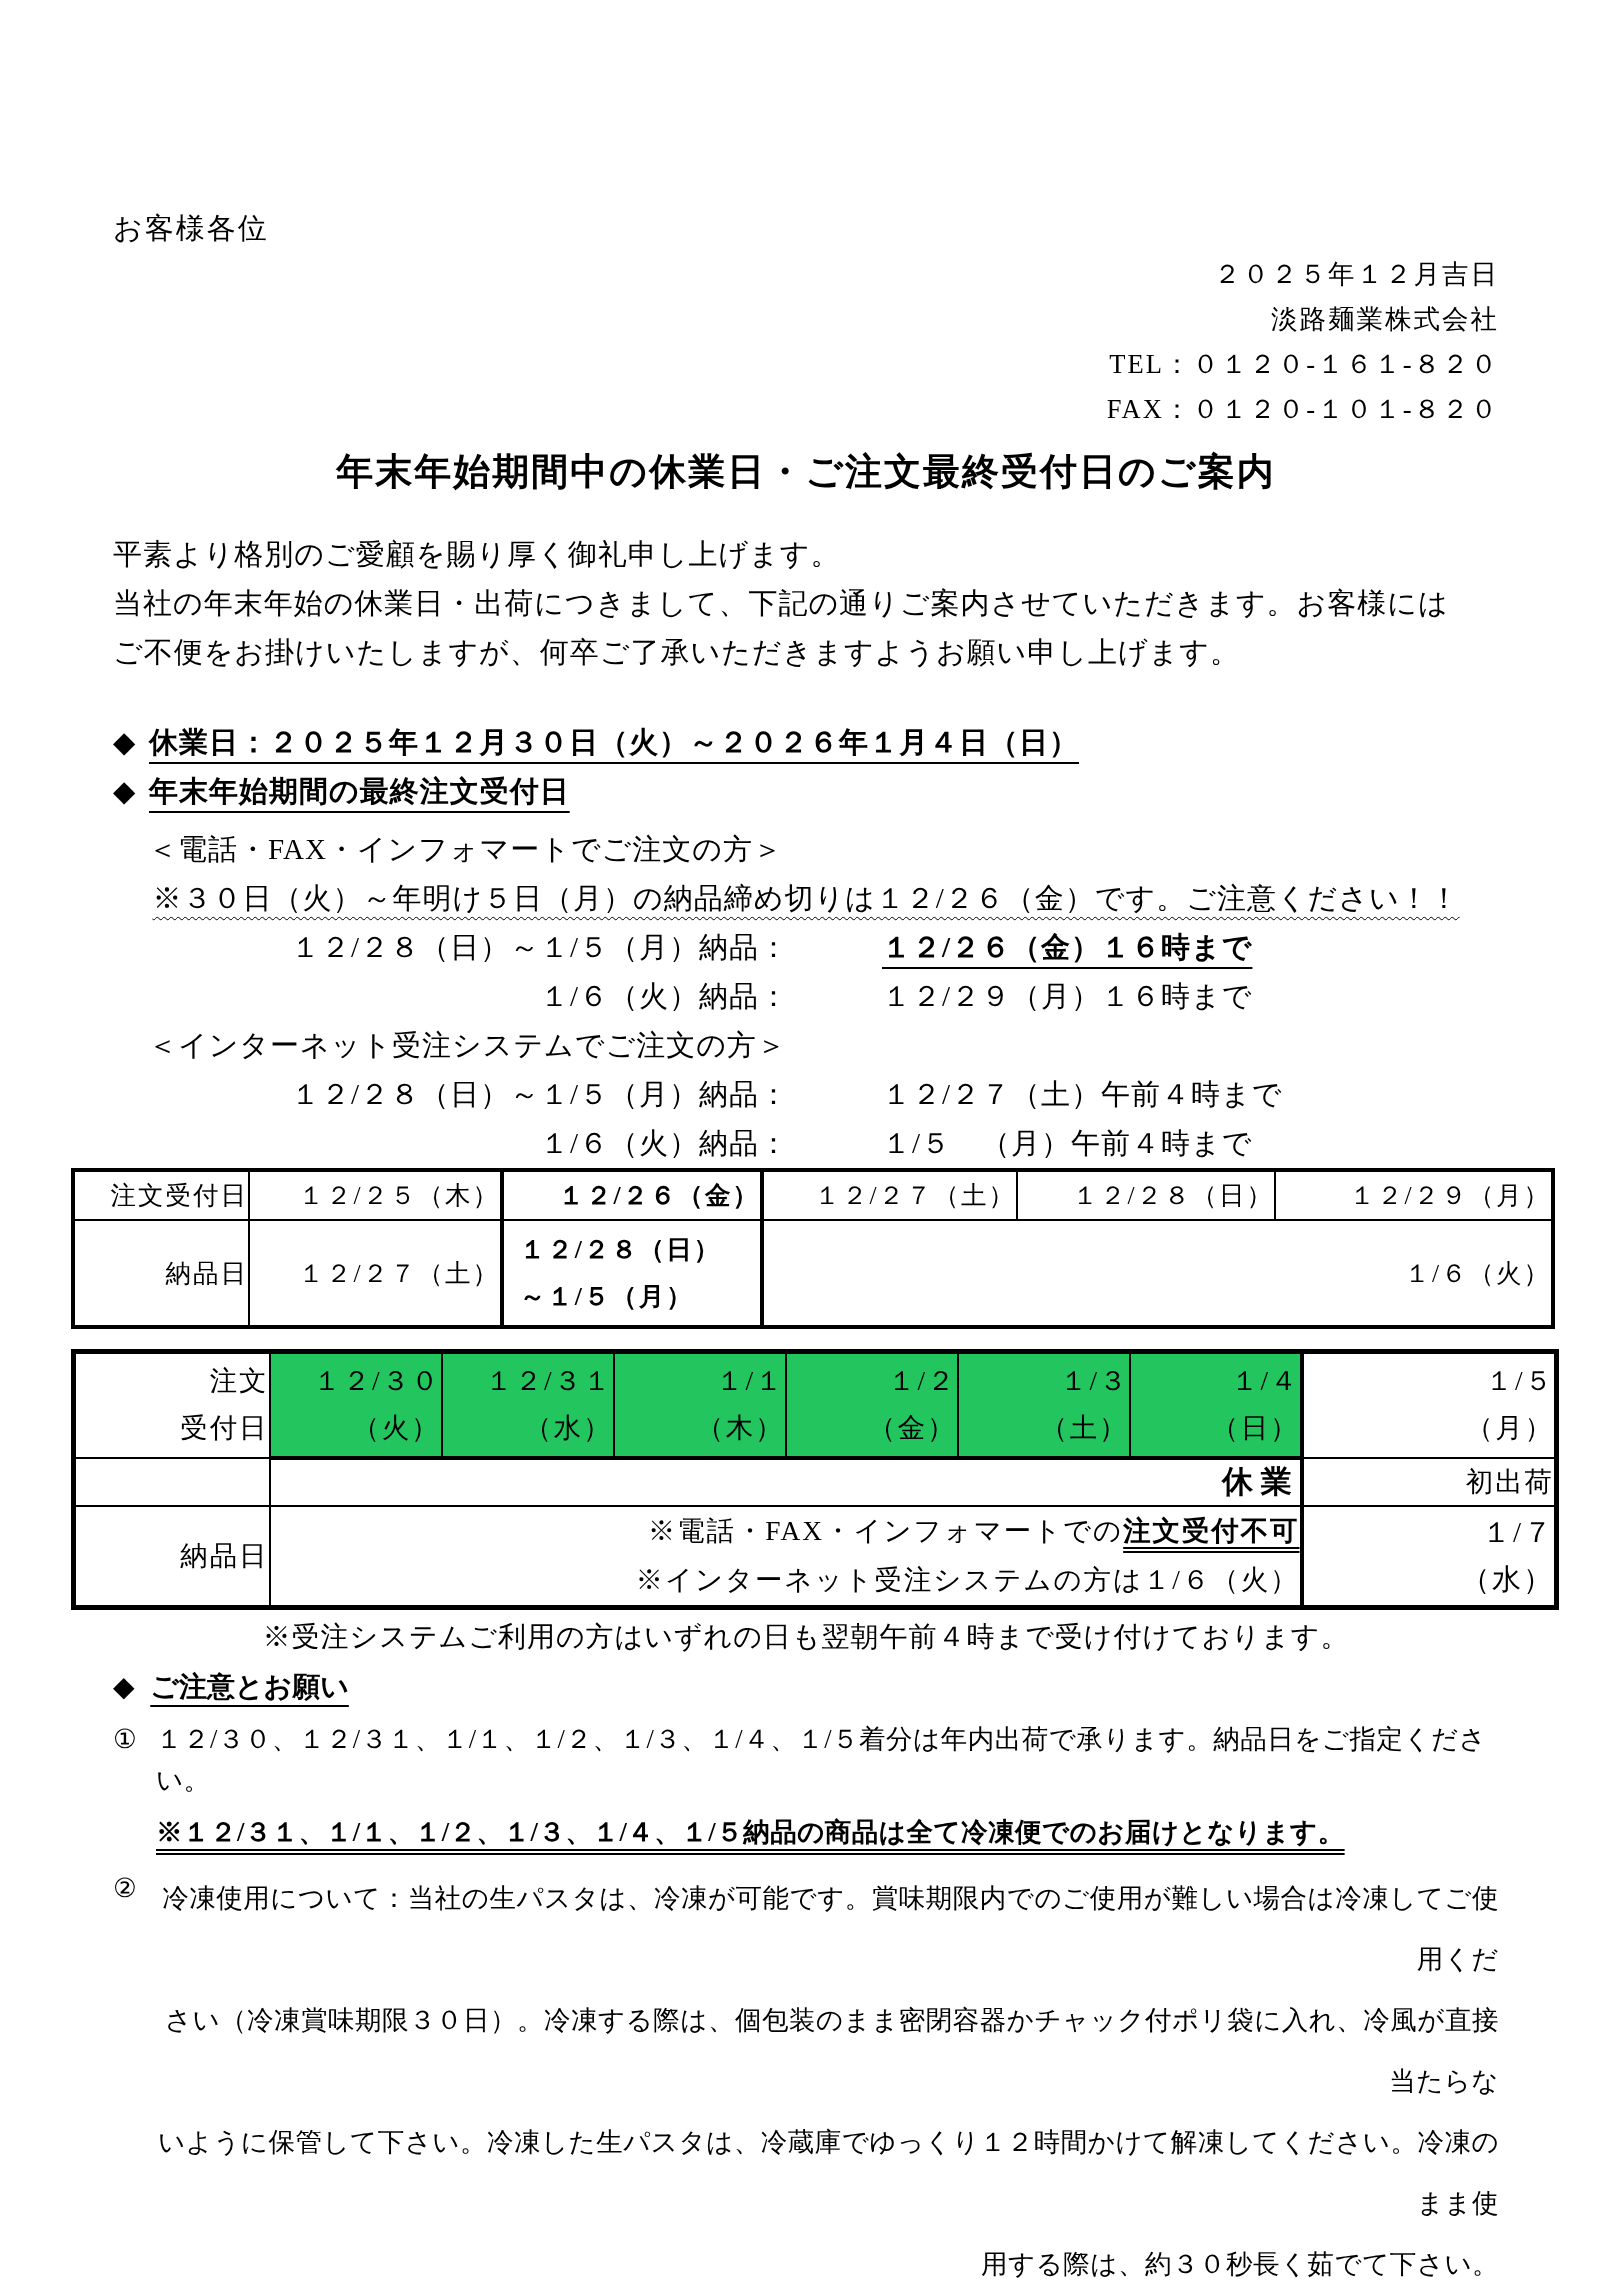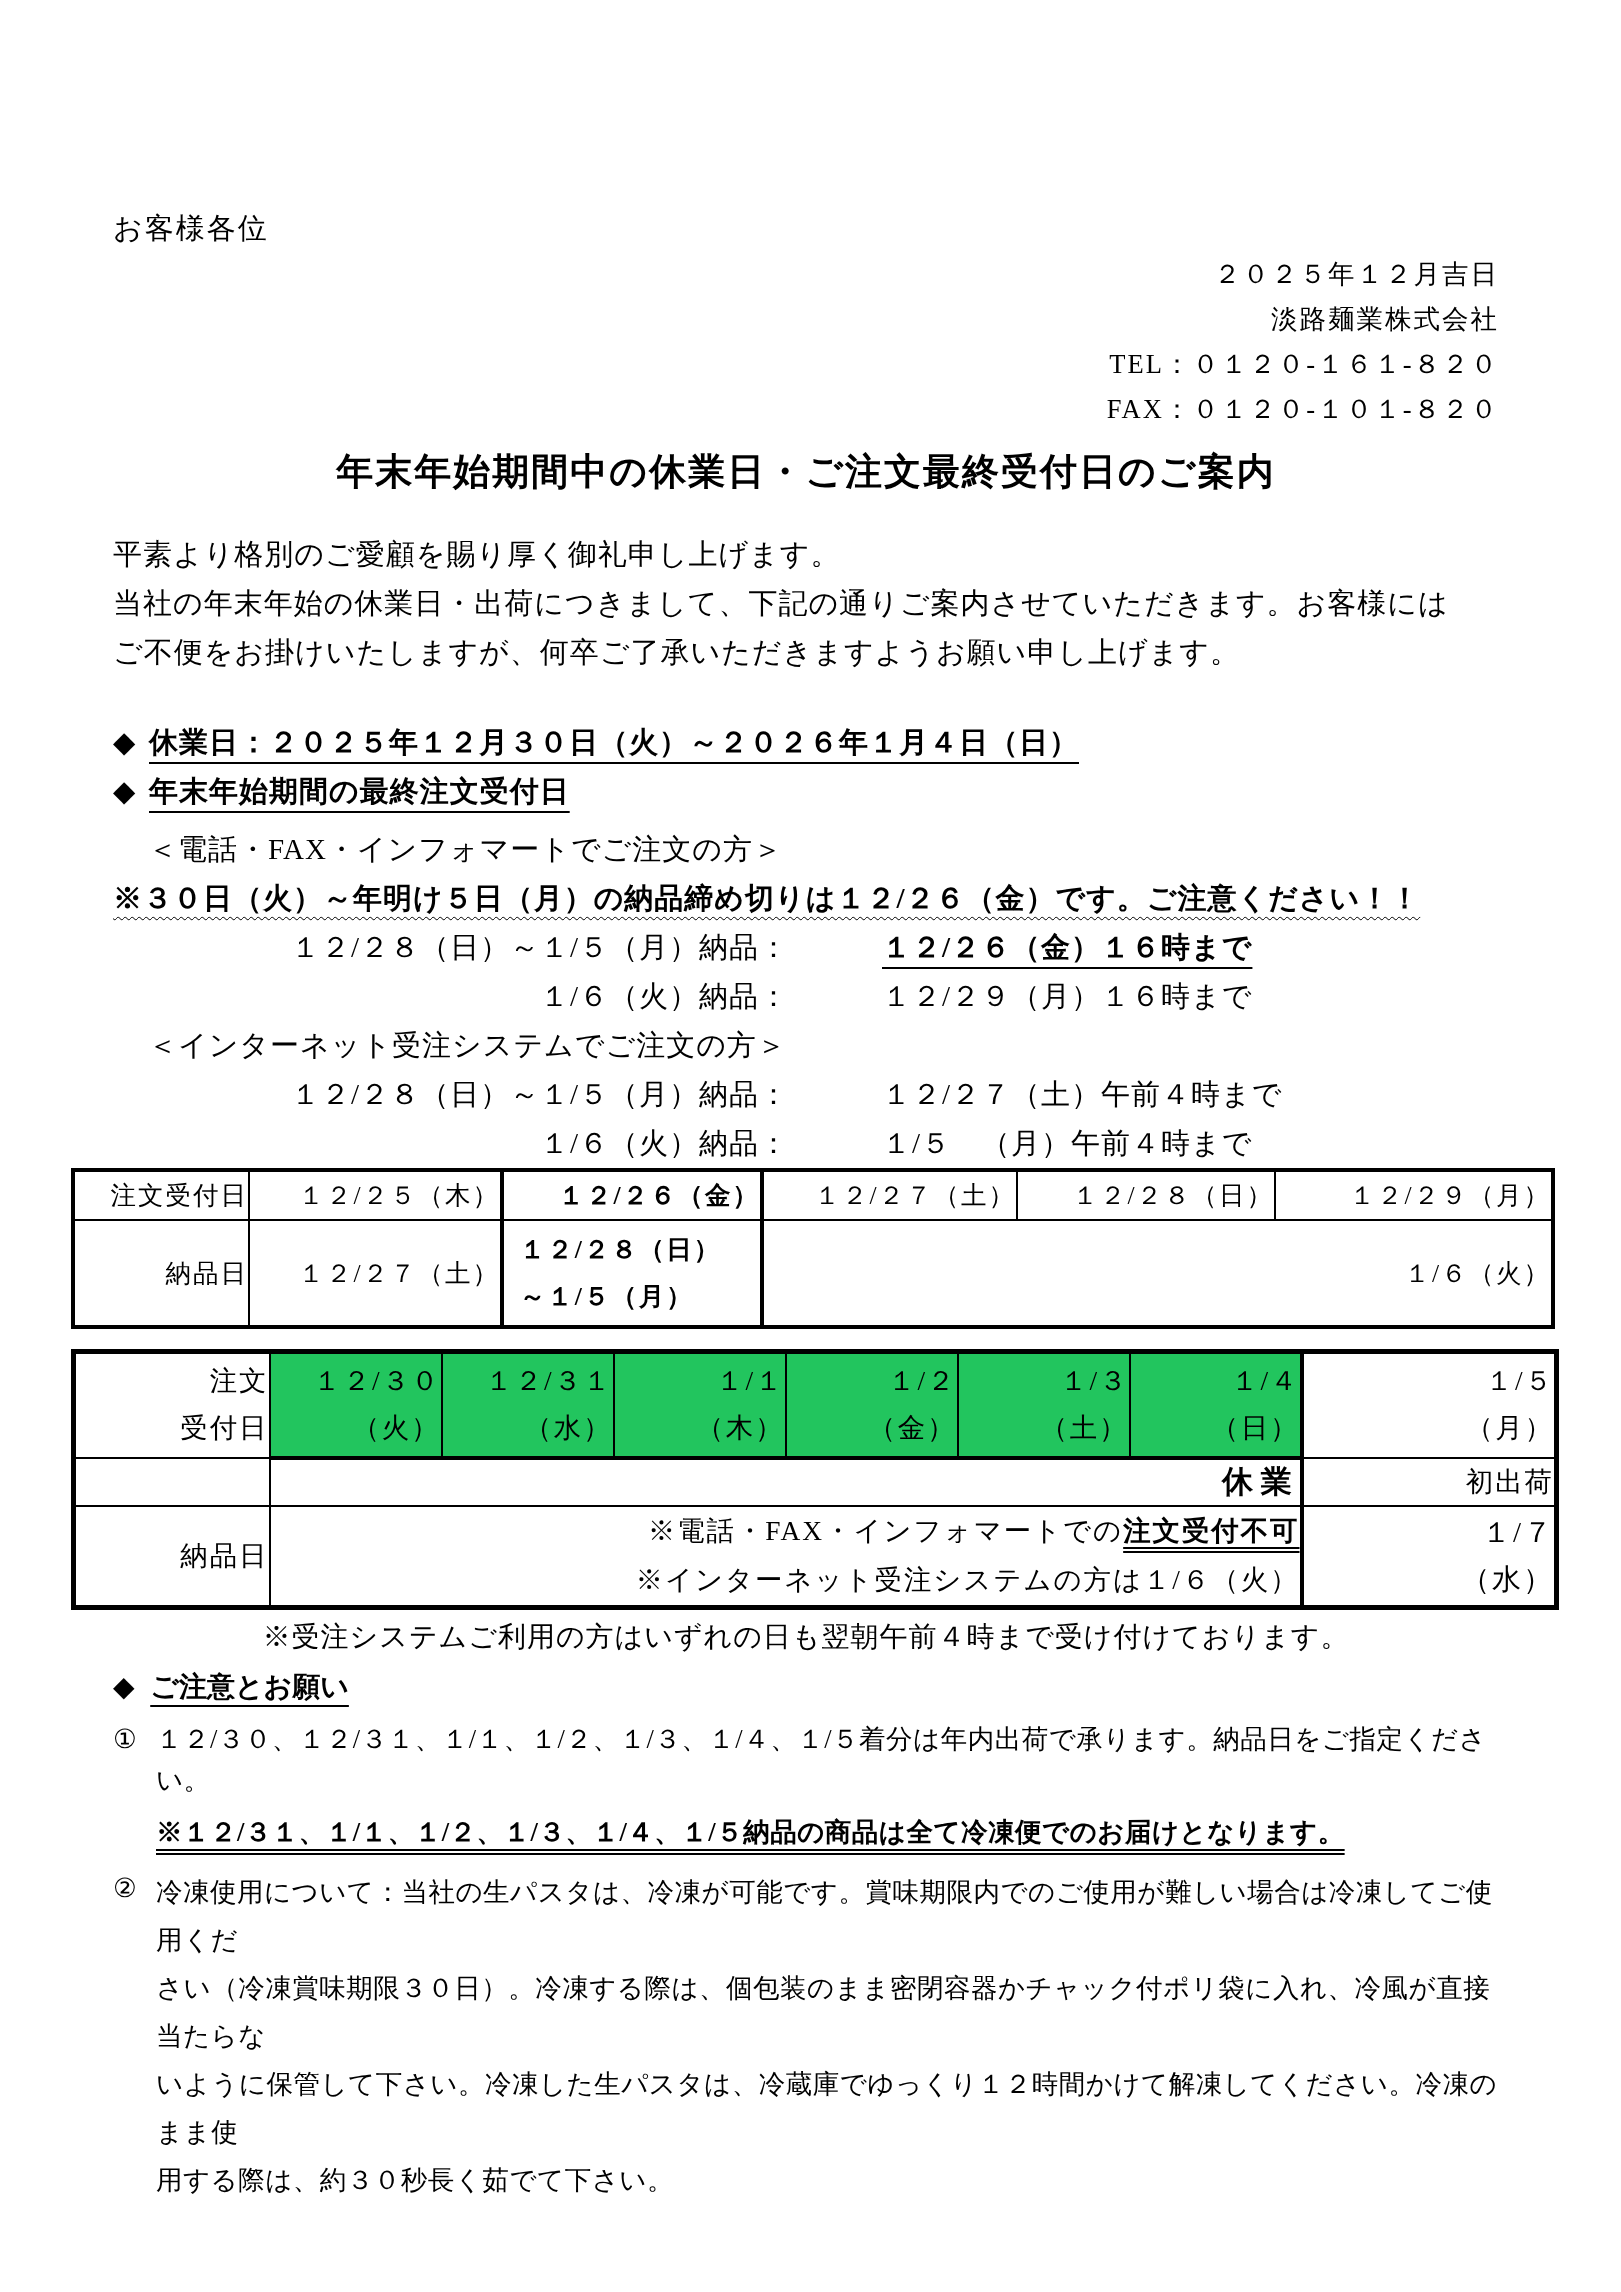--- a/index.html
+++ b/index.html
@@ -19,21 +19,21 @@
   .intro { margin-top:35px; font-size:29px; line-height:49px; letter-spacing:1px; }
 
   .bullet { display:flex; font-size:29px; font-weight:bold; line-height:49px; }
   .bullet.first { margin-top:41px; }
   .bullet .mark { margin-right:13.7px; flex:none; }
   .bullet .txt { text-decoration-line:underline; text-decoration-thickness:2px; text-underline-offset:9.8px; letter-spacing:1px; }
 
   .section-head { font-size:29px; line-height:49px; letter-spacing:1px; padding-left:35px; margin-top:9.8px; }
   .section-head.net { margin-top:0; }
 
-  .warning { font-size:29px; font-weight:bold; line-height:49px; letter-spacing:1px; }
+  .warning { font-size:29px; font-weight:normal; line-height:49px; letter-spacing:1px;text-align:center; }
   .warning .txt { text-decoration-line:underline; text-decoration-style:wavy; text-decoration-thickness:1px; text-underline-offset:7.8px; }
 
   .sched { display:flex; font-size:29px; line-height:49px; letter-spacing:1px; }
   .sched .lbl { width:676px; text-align:right; flex:none; }
   .sched .val { margin-left:93px; }
   .sched .val.emph { font-weight:bold; text-decoration-line:underline; text-decoration-thickness:2px; text-underline-offset:9.8px; }
 
   table { border-collapse:collapse; table-layout:fixed; width:1480px; margin-left:-42px; }
   td { border:2px solid #000; text-align:right; vertical-align:middle; padding:0; }
 
@@ -58,21 +58,21 @@
 
   .footnote { text-align:center; font-size:28px; line-height:37px; letter-spacing:1px; margin-top:7.8px; }
 
   .notes-head { display:flex; font-size:28px; font-weight:bold; line-height:39px; margin-top:11.8px; }
   .notes-head .mark { margin-right:15.7px; }
   .notes-head .txt { text-decoration-line:underline; text-decoration-thickness:2px; text-underline-offset:8.8px; }
 
   .note-item { display:flex; font-size:26.5px; line-height:41px; margin-top:13.7px; letter-spacing:0.5px; }
   .note-item .marker { width:43px; flex:none; }
   .note-item .nbody { flex:1; }
-  .note-item .nbody .ln { line-height:48px; }
+  .note-item .nbody .ln { line-height:61px;text-align:right; }
   .note-sub { margin:9.8px 0 0 43px; font-size:26.5px; font-weight:bold; line-height:43px; letter-spacing:0.5px; }
   .note-sub .txt { text-decoration-line:underline; text-decoration-style:double; text-underline-offset:7.8px; }
 </style>
 </head>
 <body>
 
 <div class="page">
   <div class="content">
 
     <div class="recipient">お客様各位</div>

